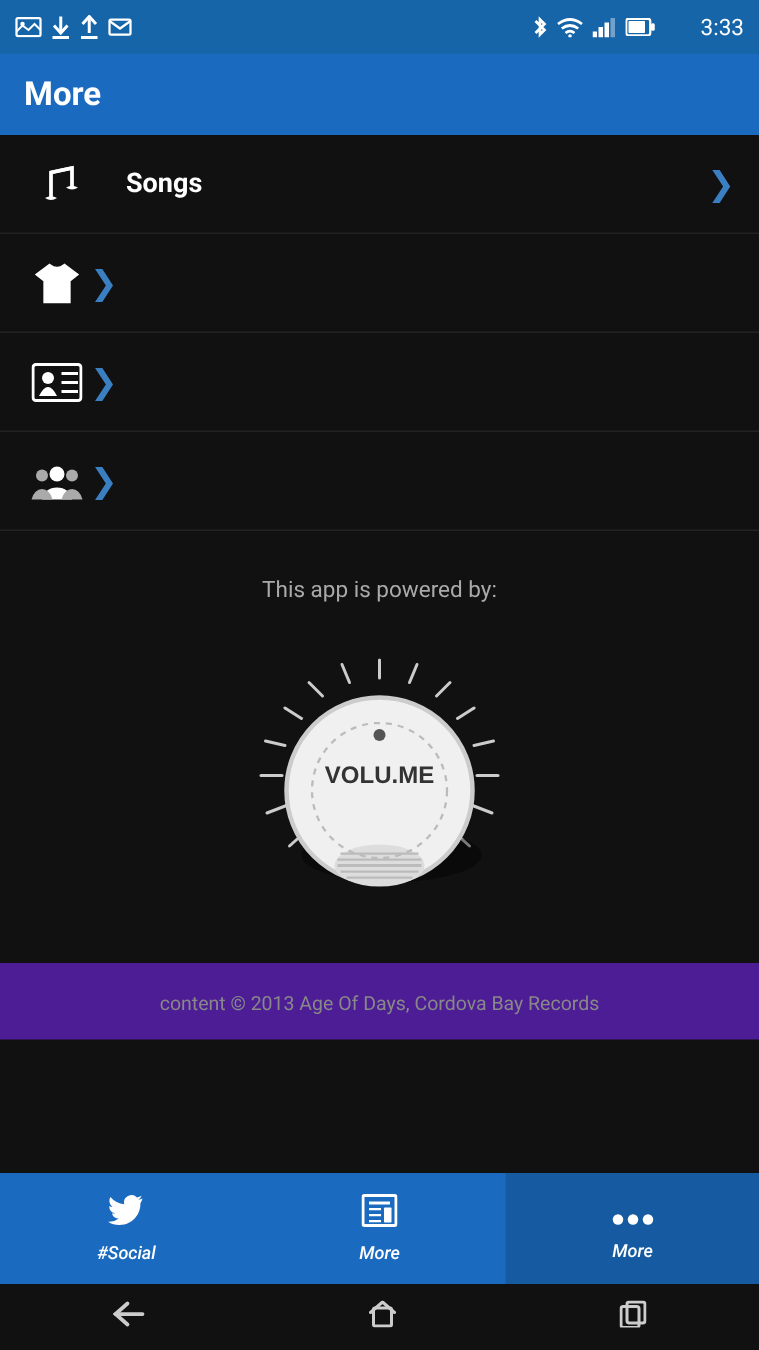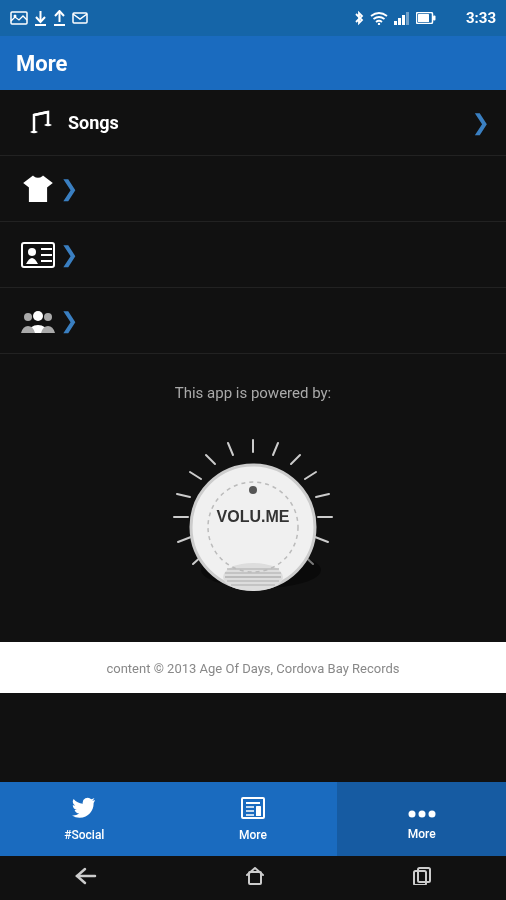--- a/index.html
+++ b/index.html
@@ -67,20 +67,21 @@
       align-items: center;
       justify-content: center;
       flex-shrink: 0;
     }
     .menu-label {
       flex: 1;
       font-size: 18px;
       font-weight: bold;
       color: #fff;
       padding-left: 8px;
+      margin-left: 16px;
     }
     .menu-chevron {
       color: #3a7fc1;
       font-size: 22px;
     }
 
     
     .powered-section {
       display: flex;
       flex-direction: column;
@@ -97,21 +98,21 @@
     
     .knob-container {
       width: 200px;
       height: 200px;
       position: relative;
       text-align: center;
     }
 
     
     .copyright-section {
-      background: #ffffff;
+      background: #4c1d95;
       padding: 16px;
       text-align: center;
     }
     .copyright-text {
       color: #888;
       font-size: 13px;
     }
 
     
     .bottom-nav {
@@ -137,20 +138,21 @@
       background: rgba(0,0,0,0.15);
     }
     .nav-icon {
       font-size: 22px;
       color: #fff;
     }
     .nav-label {
       font-size: 12px;
       color: #fff;
       font-weight: 500;
+      font-style: italic;
     }
 
     
     .system-nav {
       position: absolute;
       bottom: 0;
       left: 0;
       right: 0;
       height: 44px;
       background: #111;
@@ -207,21 +209,21 @@
       <rect x="4" y="7" width="3" height="7" fill="#fff"></rect>
       <rect x="8" y="4" width="3" height="10" fill="#fff"></rect>
       <rect x="12" y="1" width="3" height="13" fill="#fff" opacity="0.4"></rect>
     </svg>
 
     <svg width="20" height="12" viewBox="0 0 20 12">
       <rect x="0.5" y="0.5" width="16" height="11" rx="1.5" fill="none" stroke="#fff" stroke-width="1.5"></rect>
       <rect x="2" y="2" width="11" height="8" rx="0.5" fill="#fff"></rect>
       <rect x="17" y="3.5" width="2.5" height="5" rx="1" fill="#fff"></rect>
     </svg>
-    <span style="font-size:15px;font-weight:bold;margin-left:24px;">3:33</span>
+    <span style="font-size:15px;font-weight:normal;margin-left:24px;">3:33</span>
   </div>
 </div>
 
 <div class="app-header">
   <span class="app-header-title">More</span>
 </div>
 
 <div class="menu-list">
 
   <div class="menu-item">

